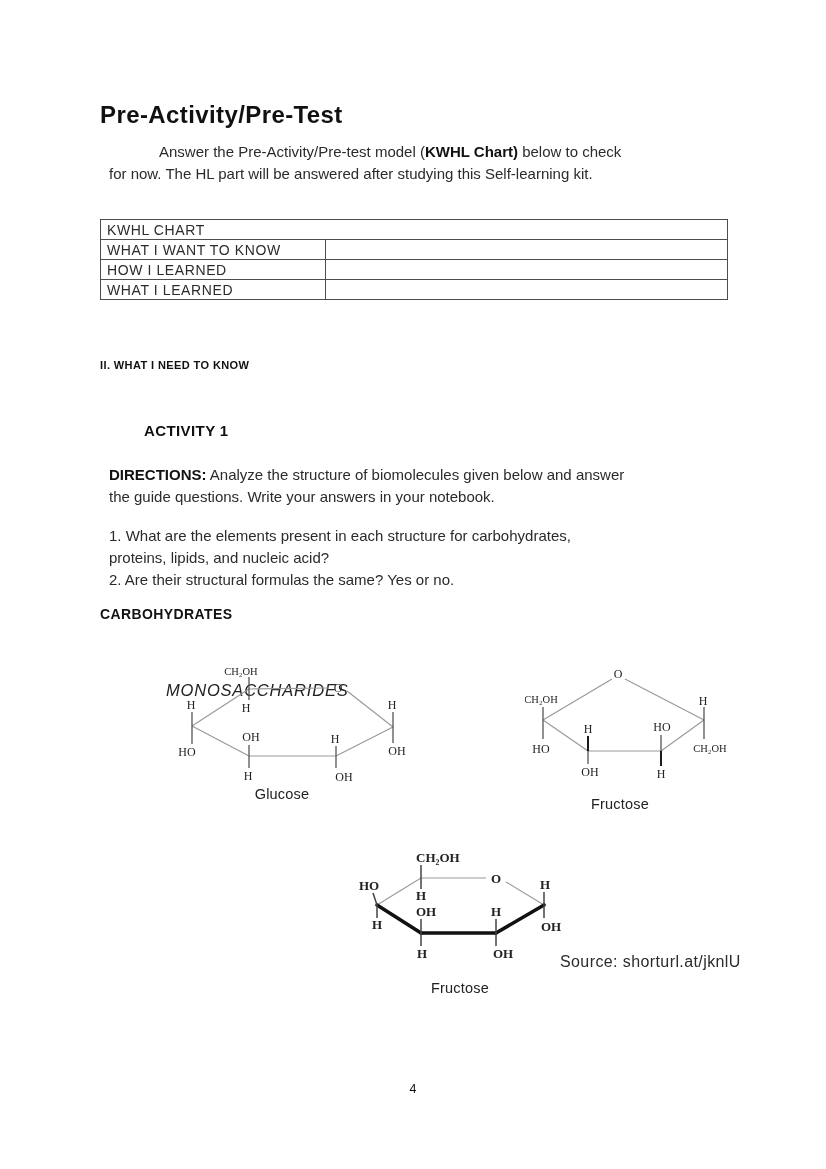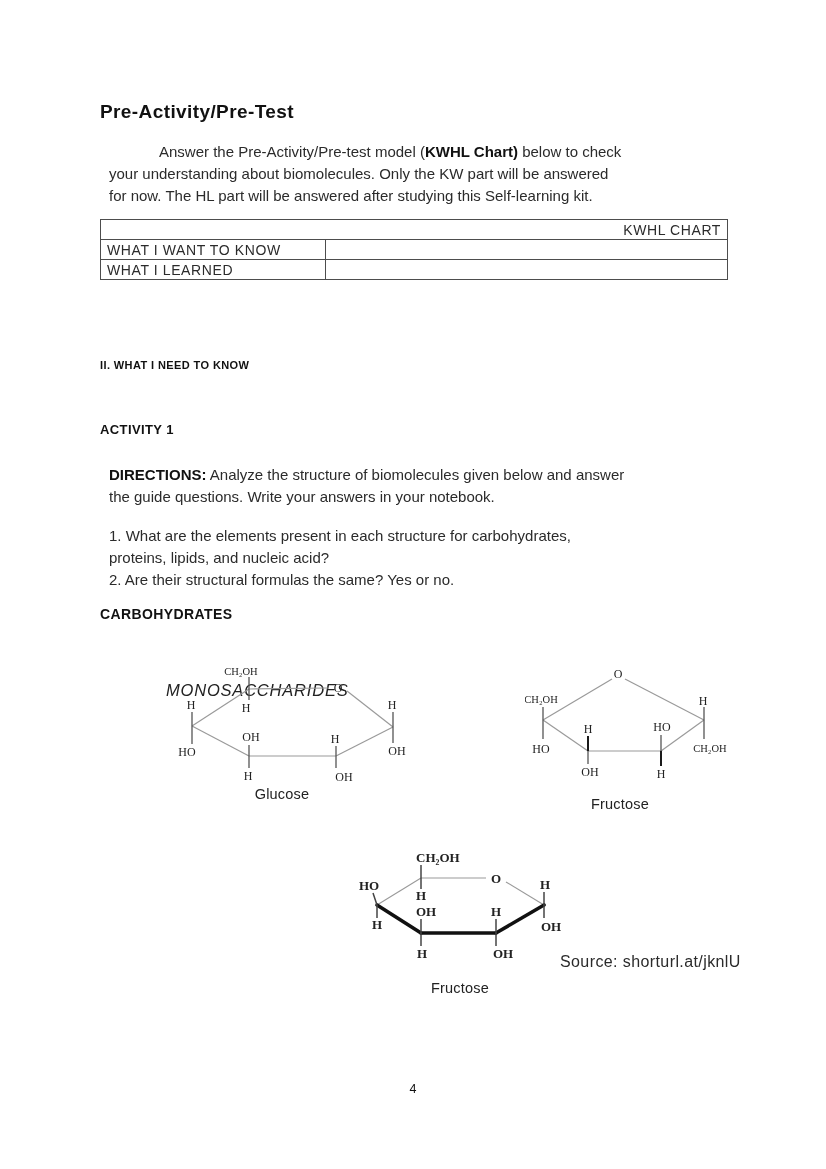--- a/index.html
+++ b/index.html
@@ -5,43 +5,43 @@
   html,body{margin:0;padding:0;background:#e8e8e8;}
   .page{
     position:relative;
     width:826px;height:1169px;
     background:#ffffff;
     overflow:hidden;
     font-family:"Liberation Sans", sans-serif;
     color:#2b2b2b;
   }
   .abs{position:absolute;}
-  .doc-title{font-size:19px;font-weight:bold;color:#111;letter-spacing:0.4px;}
+  .doc-title{font-size:24px;font-weight:bold;color:#111;letter-spacing:0.4px;}
   .body-text{font-size:15px;line-height:22px;color:#2b2b2b;margin-left:9px;}
   .bold{font-weight:bold;color:#111;}
   .indent{display:inline-block;width:50px;}
   table.kwhl{
     border-collapse:collapse;
     width:627px;
     table-layout:fixed;
     font-size:14px;
     letter-spacing:0.6px;
     color:#2b2b2b;
   }
   table.kwhl td{
     border:1px solid #4d4d4d;
     height:19px;
     padding:0 6px;
     vertical-align:middle;
     white-space:nowrap;
     overflow:hidden;
   }
-  td.kwhl-header{text-align:right;margin-left:8px;}
+  td.kwhl-header{text-align:left;margin-left:8px;}
   .h2{font-size:11px;font-weight:bold;color:#111;letter-spacing:0.4px;}
-  .h3{font-size:13px;font-weight:bold;color:#111;letter-spacing:0.4px;}
+  .h3{font-size:15px;font-weight:bold;color:#111;letter-spacing:0.4px;margin-left:44px;}
   .h4{font-size:14px;font-weight:bold;color:#111;letter-spacing:0.4px;}
   .mono-label{font-size:16.5px;font-style:italic;color:#222;letter-spacing:0.8px;margin-top:33px;}
   .chem-caption{font-size:14.5px;color:#222;text-align:center;letter-spacing:0.2px;}
   .source-text{font-size:16px;color:#2b2b2b;letter-spacing:0.4px;}
   .page-num{font-size:12.5px;color:#111;text-align:center;width:100%;}
   .watermark{
     font-size:18px;color:#d2d2d2;text-align:center;width:100%;
     letter-spacing:1px;
   }
   
@@ -58,39 +58,42 @@
 </style>
 </head>
 <body>
 
 <div class="page">
 
   <div class="abs doc-title" style="left:100px;top:101px;">Pre-Activity/Pre-Test</div>
 
   <div class="abs body-text" style="left:100px;top:141px;width:640px;">
     <div><span class="indent"></span><span>Answer the Pre-Activity/Pre-test model (</span><span class="bold">KWHL Chart)</span><span> below to check</span></div>
-    <div>your understanding about biomolecules. Only the KW part will be answered</div>
     <div>for now. The HL part will be answered after studying this Self-learning kit.</div>
   </div>
 
   <div class="abs" style="left:100px;top:219px;">
     <table class="kwhl">
       <colgroup>
           <col style="width:225px">
           <col style="width:402px">
         </colgroup>
       <tbody>
           <tr>
             <td colspan="2" class="kwhl-header">KWHL CHART</td>
           </tr>
       <tr>
         <td>WHAT I WANT TO KNOW</td>
         <td></td>
       </tr>
       <tr>
+        <td>HOW I LEARNED</td>
+        <td></td>
+      </tr>
+      <tr>
         <td>WHAT I LEARNED</td>
         <td></td>
       </tr>
     </tbody>
       </table>
   </div>
 
   <div class="abs h2" style="left:100px;top:359px;">II. WHAT I NEED TO KNOW</div>
 
   <div class="abs h3" style="left:100px;top:422px;">ACTIVITY 1</div>

